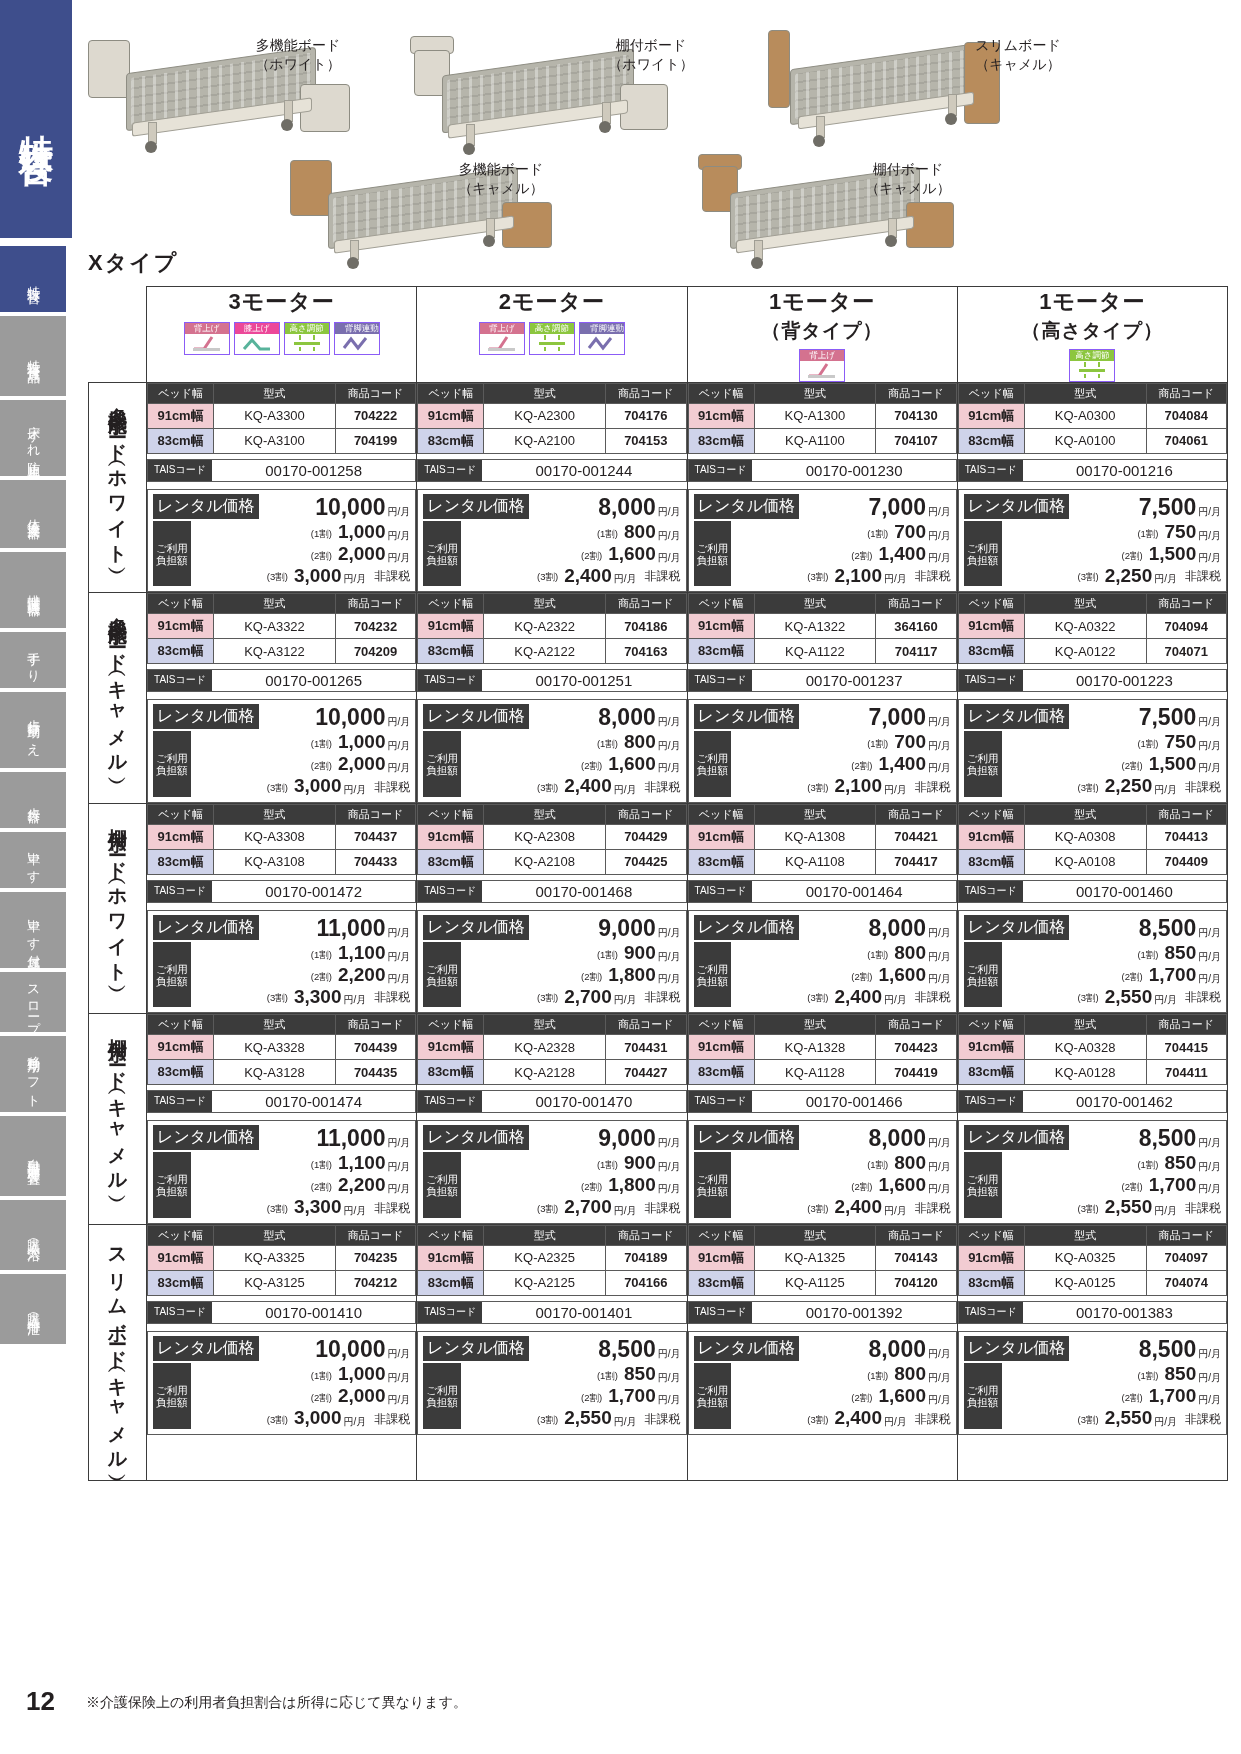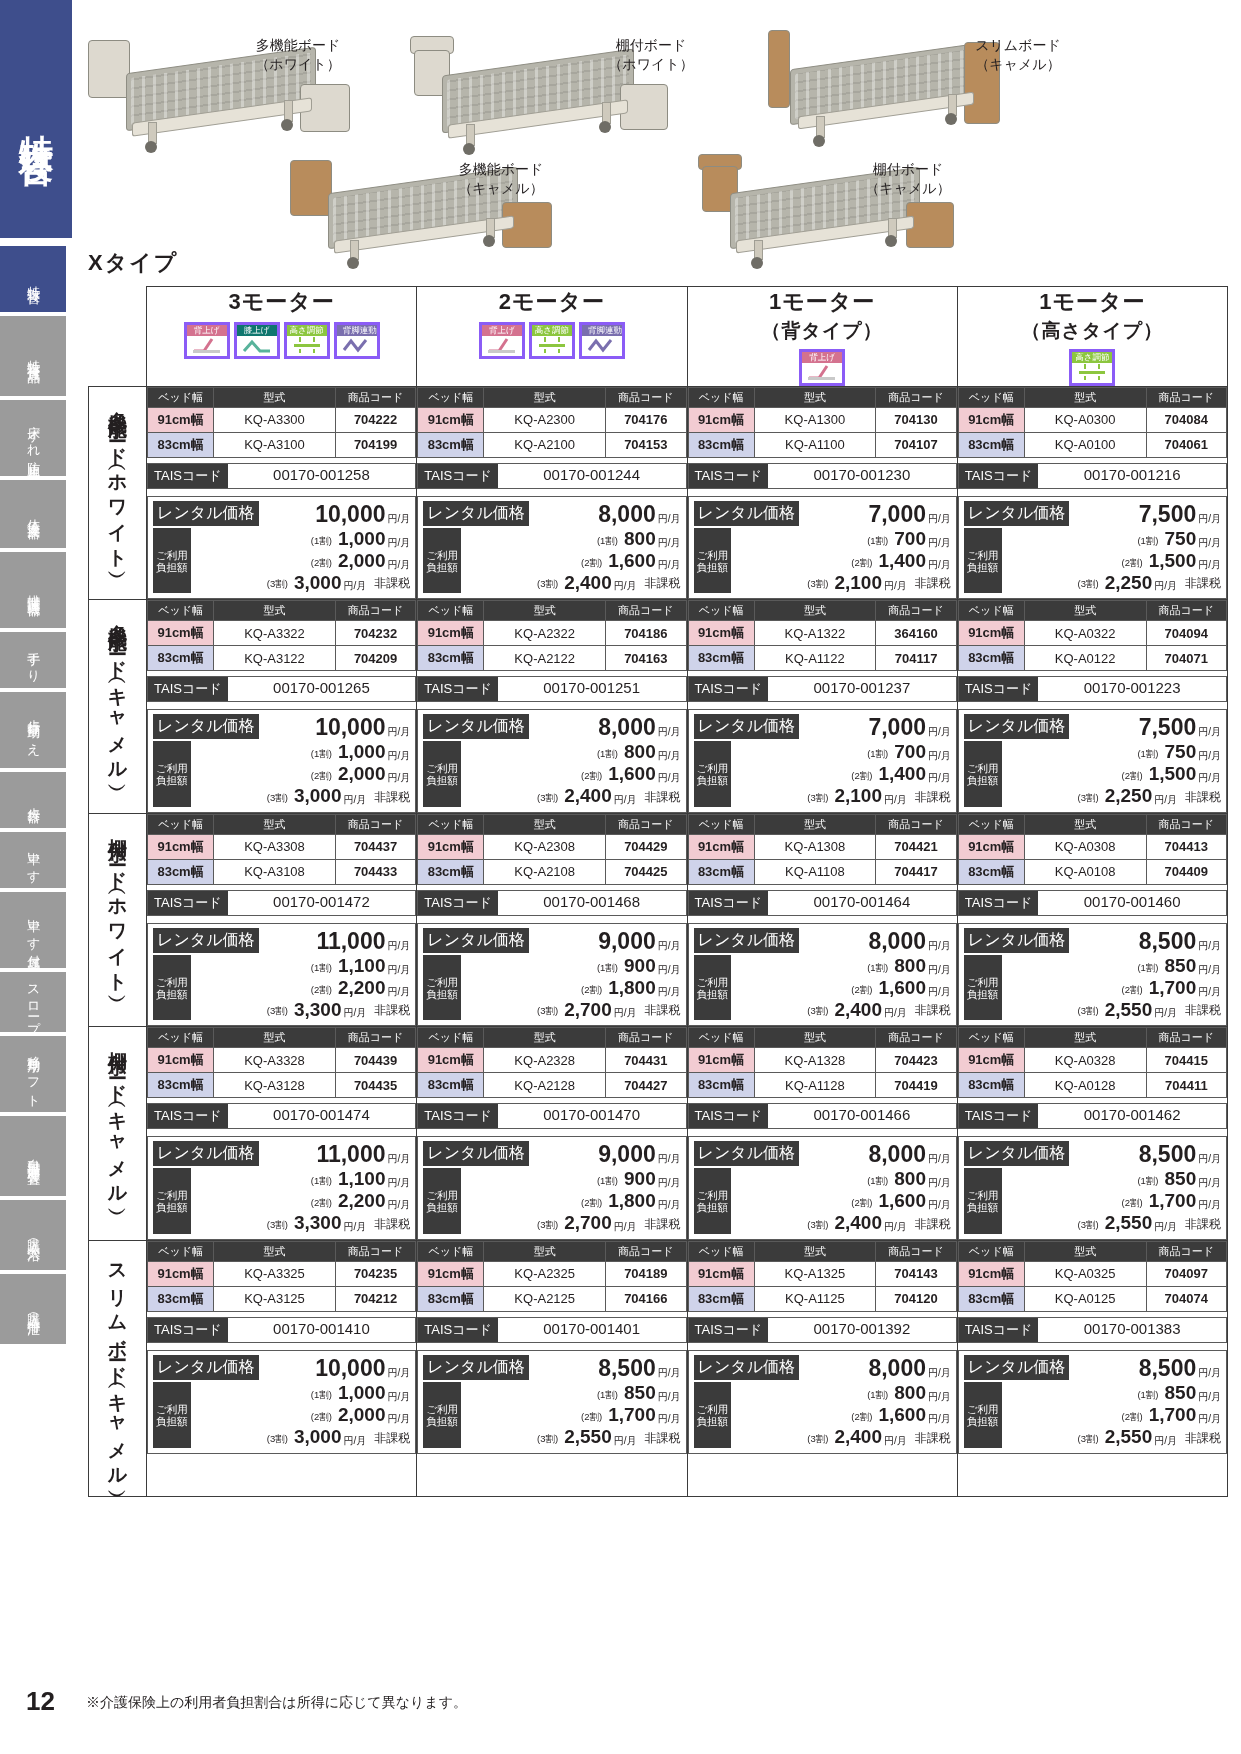--- a/index.html
+++ b/index.html
@@ -65,26 +65,26 @@
   table.main { border-collapse:collapse; width:1140px;border-radius:22px; }
   table.main > tbody > tr > td, table.main > thead > tr > th {
     border:1px solid #3b3b3b; padding:0; vertical-align:top;
   }
   .colhead {
     text-align:center; padding:6px 4px 6px; background:#fff;
   }
   .colhead .ttl { font-size:22px; font-weight:bold; letter-spacing:1px; }
   .colhead .ttl small { font-size:19px; }
   .icons { margin-top:5px; display:flex; justify-content:center; gap:4px; }
-  .fn-icon { width:46px; border:3px solid #8b5cf6; background:#fff; }
+  .fn-icon { width:46px; border:1px solid #8b5cf6; background:#fff; }
   .fn-icon .lab { font-size:8.5px; color:#fff; text-align:center; padding:1px 0; line-height:1.1; }
   .fn-icon .pic { height:20px; position:relative; }
   .fn-icon .pic svg { display:block; margin:0 auto; }
   .i-pink  .lab { background:#d4728f; }
-  .i-green .lab { background:#0f766e; }
+  .i-green .lab { background:#ec4899; }
   .i-lgreen .lab{ background:#8cc63f; }
   .i-purple .lab{ background:#7a6fae;text-align:right; }
 
   
   .rowlab { width:56px; text-align:center; background:#fff; }
   .rowlab span {
     writing-mode:vertical-rl; font-size:19px; font-weight:bold; letter-spacing:3px;
     display:inline-block; padding:10px 0; line-height:1.15;
   }
 
@@ -94,21 +94,21 @@
   table.spec td, table.spec th { border:1px solid #5a5a5a; font-size:13px; }
   table.spec th {
     background:#3b3b3b; color:#fff; font-weight:normal; font-size:11px; text-align:center; padding:2px 0;
   }
   td.w91 { background:#f2ccd2; text-align:center; font-weight:bold; font-size:14px; width:66px; padding:3px 0; }
   td.w83 { background:#cfd3ea; text-align:center; font-weight:bold; font-size:14px; width:66px; padding:3px 0; }
   td.model { text-align:center; font-size:15px; padding:3px 12px; }
   td.code  { text-align:center; font-size:17px; font-weight:bold; padding:2px 4px; }
 
   .tais { display:flex; margin-top:5px; border:1px solid #5a5a5a; }
-  .tais .k { background:#3b3b3b; color:#fff; font-size:13px; padding:3px 6px; white-space:nowrap; }
+  .tais .k { background:#3b3b3b; color:#fff; font-size:10px; padding:3px 6px; white-space:nowrap; }
   .tais .v { flex:1; text-align:center; font-size:15px; padding:2px 0; }
 
   .price-box { margin-top:7px; border:1px solid #5a5a5a; padding:4px 5px 5px; }
   .pr-row { display:flex; align-items:flex-end; }
   .pr-tag {
     background:#3b3b3b; color:#fff; font-size:16px; padding:2px 4px; margin-right:4px; white-space:nowrap;
   }
   .pr-main { flex:1; text-align:right; font-size:23px; font-weight:bold; line-height:1; }
   .unit { font-size:10px; font-weight:normal; margin-left:2px; }
   .burden { display:flex; margin-top:2px; }

